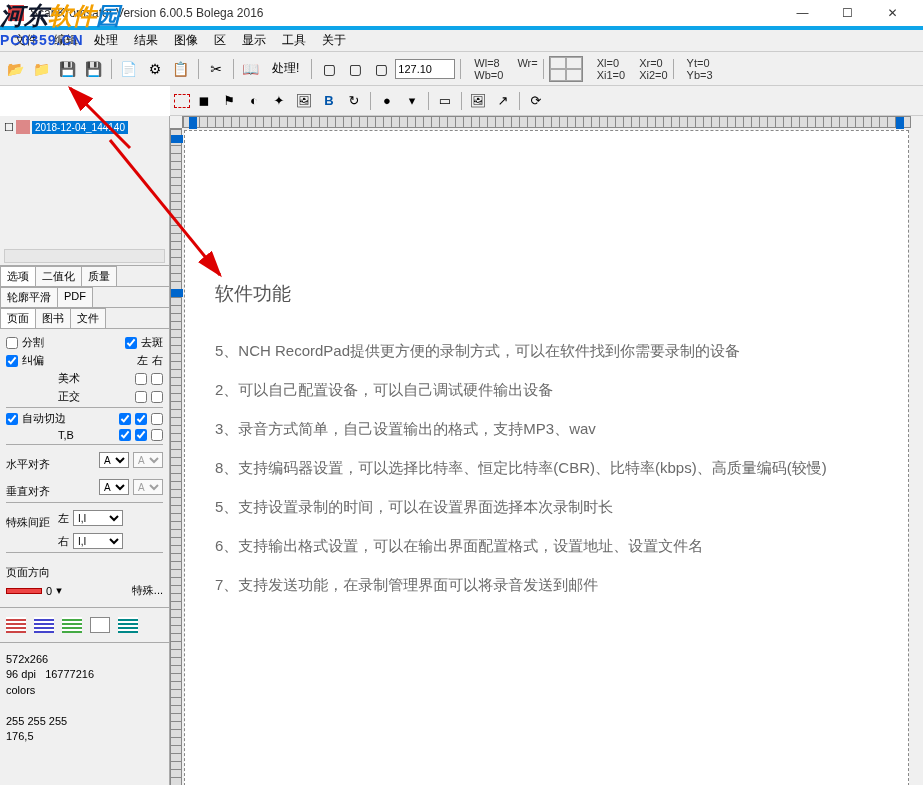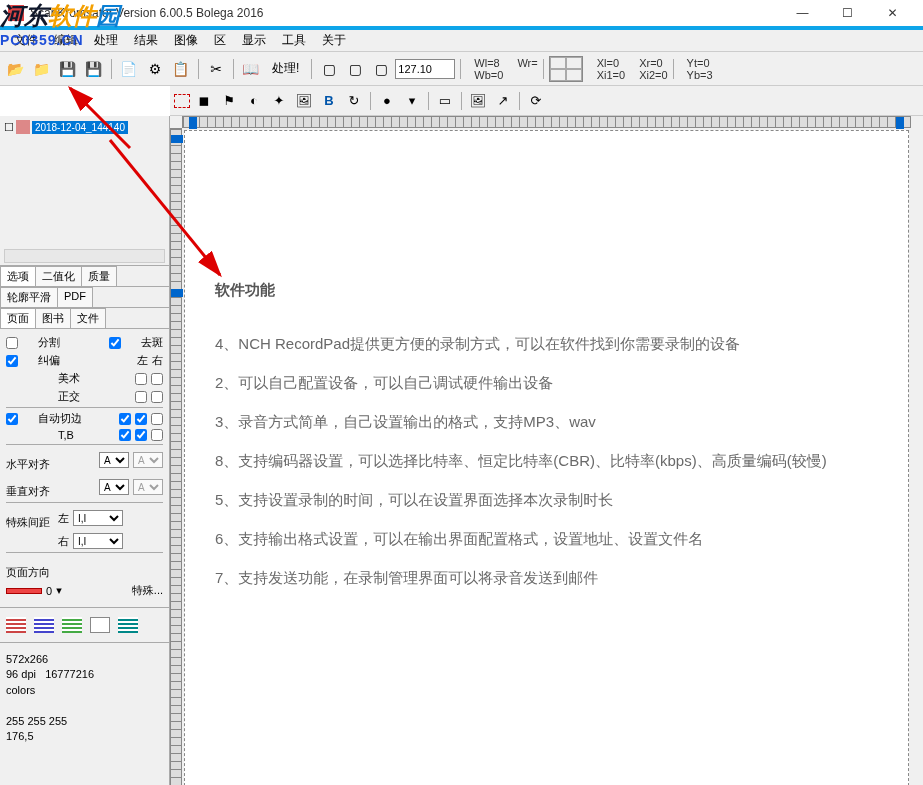--- a/index.html
+++ b/index.html
@@ -47,21 +47,21 @@
 .thumb-item .ficon { width: 14px; height: 14px; background: #d88; display: inline-block; }
 .thumb-item .fname { background: #0078d7; color: #fff; padding: 1px 3px; font-size: 10px; }
 .thumb-scroll { position: absolute; bottom: 2px; left: 4px; right: 4px; height: 14px; background: #e8e8e8; border: 1px solid #ccc; }
 
 .tabs-row { display: flex; border-bottom: 1px solid #aaa; }
 .tabs-row .tab { padding: 2px 6px; border: 1px solid #aaa; border-bottom: none; background: #f8f8f8; margin-right: -1px; cursor: default; font-size: 11px; }
 .tabs-row .tab.active { background: #fff; }
 
 .opts { padding: 3px 6px; }
 .opts .row { display: flex; align-items: center; margin: 3px 0; gap: 4px; }
-.opts .row label { display: flex; align-items: center; gap: 20px; }
+.opts .row label { display: flex; align-items: center; gap: 4px; }
 .opts .cb { width: 12px; height: 12px; }
 .opts .lbl { min-width: 48px; margin-top: 9px; }
 .opts .mini-sel { width: 30px; height: 16px; border: 1px solid #888; background: #fff; font-size: 10px; }
 .opts .fill { flex: 1; }
 
 .divider { height: 1px; background: #aaa; margin: 3px 0; }
 
 .color-list { display: flex; gap: 8px; padding: 6px; }
 .color-item { width: 20px; height: 16px; }
 .ci1 { background: repeating-linear-gradient(0deg,#c44,#c44 2px,#fff 2px,#fff 4px); }
@@ -73,21 +73,21 @@
 .info-text { padding: 6px; font-family: monospace; font-size: 11px; line-height: 1.4; white-space: pre; }
 
 
 .canvas-wrap { flex: 1; background: #f0f0f0; position: relative; overflow: hidden; }
 .ruler-h { position: absolute; top: 0; left: 12px; right: 12px; height: 12px; background: repeating-linear-gradient(90deg,#888,#888 1px,#ddd 1px,#ddd 8px); border: 1px solid #888; }
 .ruler-v { position: absolute; top: 12px; left: 0; bottom: 12px; width: 12px; background: repeating-linear-gradient(0deg,#888,#888 1px,#ddd 1px,#ddd 8px); border: 1px solid #888; }
 .ruler-mark-h { position: absolute; top: 0; width: 8px; height: 12px; background: #06c; }
 .ruler-mark-v { position: absolute; left: 0; width: 12px; height: 8px; background: #06c; }
 .canvas { position: absolute; top: 14px; left: 14px; right: 14px; bottom: 14px; background: #fff; border: 1px dashed #888; overflow: auto; }
 .doc { padding: 40px 30px; color: #666; }
-.doc h3 { font-size: 15px; color: #555; font-weight: bold; margin-bottom: 24px; }
+.doc h3 { font-size: 19px; color: #555; font-weight: normal; margin-bottom: 24px; }
 .doc p { font-size: 15px; line-height: 2.6; color: #6a6a6a; }
 
 
 .arrow { position: absolute; z-index: 50; pointer-events: none; }
 .arrow svg { overflow: visible; }
 
 
 .pd-bar { display: inline-block; width: 36px; height: 6px; background: #e44; border: 1px solid #a00; vertical-align: middle; }
 </style>
 </head>
@@ -338,21 +338,21 @@
     </div>
     <div class="ruler-v">
       <div class="ruler-mark-v" style="top:6px"></div>
       <div class="ruler-mark-v" style="top:160px"></div>
 
     </div>
     <div class="canvas">
       <div class="doc">
         <div style="height:110px"></div>
         <h3>软件功能</h3>
-        <p>4、NCH RecordPad提供更方便的录制方式，可以在软件找到你需要录制的设备</p>
+        <p>5、NCH RecordPad提供更方便的录制方式，可以在软件找到你需要录制的设备</p>
         <p>2、可以自己配置设备，可以自己调试硬件输出设备</p>
         <p>3、录音方式简单，自己设置输出的格式，支持MP3、wav</p>
         <p>8、支持编码器设置，可以选择比特率、恒定比特率(CBR)、比特率(kbps)、高质量编码(较慢)</p>
         <p>5、支持设置录制的时间，可以在设置界面选择本次录制时长</p>
         <p>6、支持输出格式设置，可以在输出界面配置格式，设置地址、设置文件名</p>
         <p>7、支持发送功能，在录制管理界面可以将录音发送到邮件</p>
       </div>
     </div>
   </div>
 </div>

